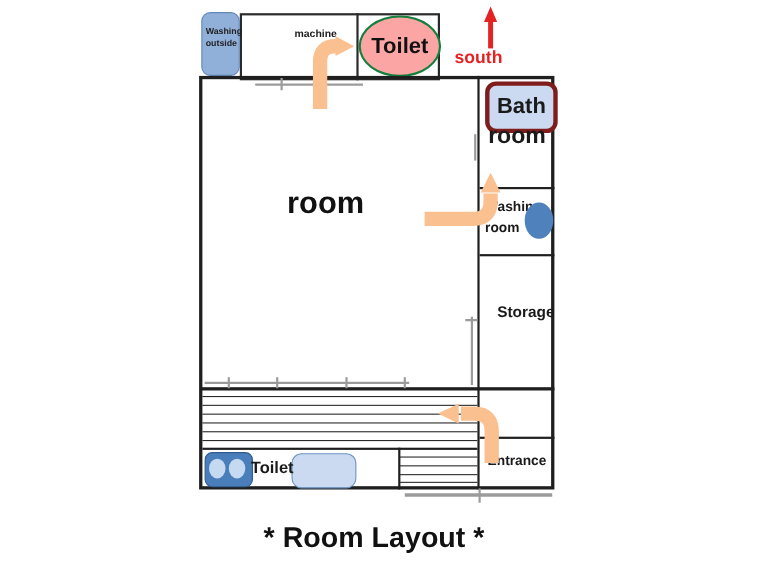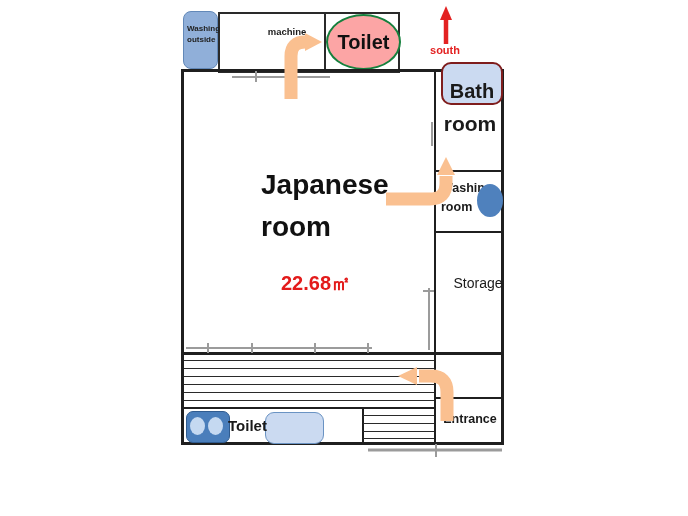--- a/index.html
+++ b/index.html
@@ -19,39 +19,39 @@
     background:#fca5a5;border:2px solid #15803d;display:flex;align-items:center;justify-content:center;}
   .toilet span{font-size:20px;font-weight:600;color:#111;}
   
   .wm{left:183px;top:11px;width:33px;height:56px;border-radius:8px;
     background:#90AFD9;border:1.5px solid #6288B8;}
   .wm-lbl{left:187px;top:23px;font-size:8px;line-height:11px;font-weight:600;color:#222;}
   
   .main{left:181px;top:69px;width:323px;height:376px;border:3px solid #1f1f1f;box-sizing:border-box;}
   .colv{left:434px;top:69px;width:2px;height:376px;background:#1f1f1f;}
   
-  .tub{left:441px;top:62px;width:58px;height:39px;border-radius:10px;
-    background:#CBDAF1;border:2px solid #7f1d1d;display:flex;align-items:flex-end;justify-content:center;}
+  .tub{left:441px;top:74px;width:58px;height:39px;border-radius:10px;
+    background:#CBDAF1;border:4px solid #7f1d1d;display:flex;align-items:center;justify-content:center;}
   .tub span{font-size:20px;font-weight:600;}
   .bathroom-lbl{left:436px;top:112px;width:68px;font-size:21px;font-weight:600;text-align:center;}
   .washroom-lbl{left:441px;top:179px;font-size:12.5px;line-height:19px;font-weight:600;}
   .washer{left:477px;top:184px;width:26px;height:33px;border-radius:50%;background:#4F81BD;}
-  .storage-lbl{left:436px;top:275px;width:84px;font-size:14px;font-weight:400;text-align:center;}
+  .storage-lbl{left:436px;top:275px;width:84px;font-size:14px;font-weight:700;text-align:center;}
   .entrance-lbl{left:436px;top:412px;width:68px;font-size:12.5px;font-weight:700;text-align:center;}
   
   .jp-lbl{left:261px;top:164px;font-size:28px;line-height:42px;font-weight:700;color:#111;}
   .area-lbl{left:258px;top:270px;width:116px;font-size:20px;font-weight:700;color:#e31b1b;text-align:center;
     text-shadow:1px 1px 2px #fff,-1px -1px 2px #fff,1px -1px 2px #fff,-1px 1px 2px #fff;}
   
   .stove{left:186px;top:411px;width:42px;height:30px;border-radius:7px;background:#4A7EBB;border:1px solid #2F5B8F;}
   .burner{top:417px;width:15px;height:18px;border-radius:50%;background:#C5D9F1;}
   .counter{left:265px;top:412px;width:57px;height:30px;border-radius:9px;background:#CBDAF1;border:1.5px solid #6A93C3;}
   .kitchen-lbl{left:228px;top:417px;font-size:15px;font-weight:600;z-index:5;}
   
-  .south-lbl{left:421px;top:44px;width:48px;font-size:11px;font-weight:700;color:#e32222;text-align:center;
+  .south-lbl{left:411px;top:44px;width:48px;font-size:16px;font-weight:700;color:#e32222;text-align:center;
     text-shadow:1px 1px 2px #fff,-1px -1px 2px #fff,1px -1px 2px #fff,-1px 1px 2px #fff;}
   .title{left:160px;top:473px;width:360px;font-size:26px;font-weight:700;text-align:center;color:#111;}
   svg.overlay{position:absolute;left:0;top:0;width:688px;height:516px;pointer-events:none;}
 </style>
 </head>
 <body>
 
 <div class="canvas">
 
   <div class="abs band"></div>
@@ -94,32 +94,31 @@
   <div class="label bathroom-lbl">room</div>
   <div class="label washroom-lbl">
     <div>Washing</div>
     <div>room</div>
   </div>
   <div class="abs washer"></div>
   <div class="label storage-lbl">Storage</div>
   <div class="label entrance-lbl">Entrance</div>
 
   <div class="label jp-lbl">
-    <div>Japanese</div>
     <div>room</div>
   </div>
-  <div class="label area-lbl">22.68㎡</div>
 
   <div class="abs stove"></div>
   <div class="abs burner" style="left:190px;"></div>
   <div class="abs burner" style="left:208px;"></div>
   <div class="abs counter"></div>
   <div class="label kitchen-lbl">Toilet</div>
 
   <div class="label south-lbl">south</div>
+  <div class="label title">* Room Layout *</div>
 
   <svg class="overlay" viewBox="0 0 688 516">
 
     <g stroke="#9b9b9b" stroke-width="2" fill="none">
       <path d="M232,77 H330 M256,71 V82"></path>
       <path d="M186,348 H372 M208,343 V353 M252,343 V353 M315,343 V353 M368,343 V353"></path>
       <path d="M429,288 V350 M423,291 H434"></path>
       <path d="M432,122 V146"></path>
     </g>
     <g stroke="#9b9b9b" stroke-width="3" fill="none">

